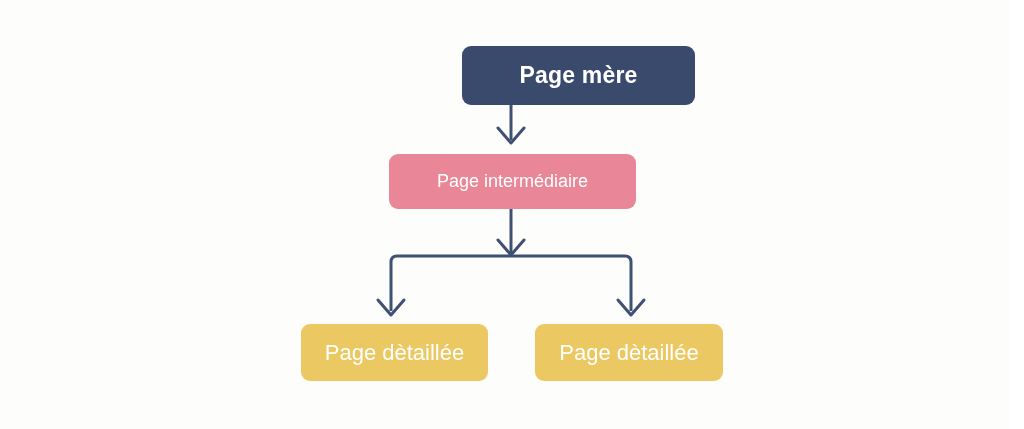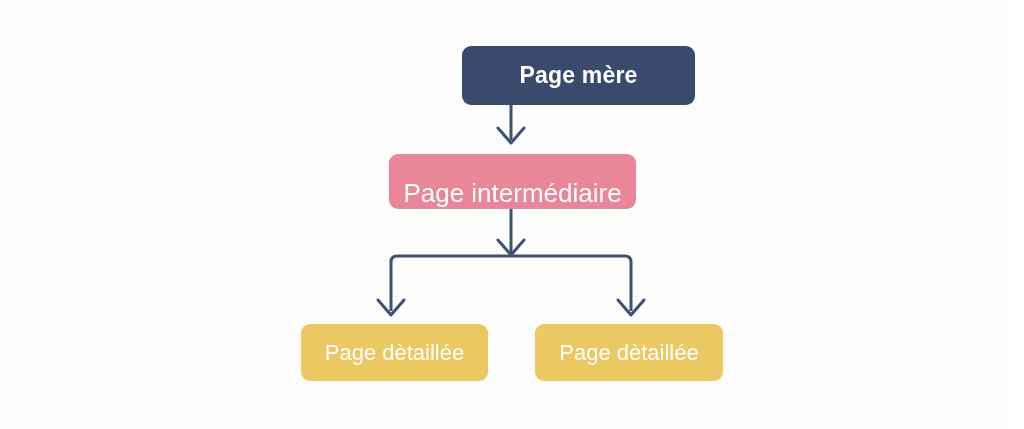--- a/index.html
+++ b/index.html
@@ -57,23 +57,22 @@
     font-weight: bold;
     letter-spacing: 0.2px;
     margin-left: 47px;
   }
   #node-intermediate {
     left: 389px;
     top: 154px;
     width: 247px;
     height: 55px;
     background: #e98697;
-    font-size: 26px;
+    font-size: 18px;
     font-weight: normal;
-    align-items: flex-end;
   }
   #node-detail-left {
     left: 301px;
     top: 324px;
     width: 187px;
     height: 57px;
     background: #ebc861;
     font-size: 22px;
     font-weight: normal;
   }

